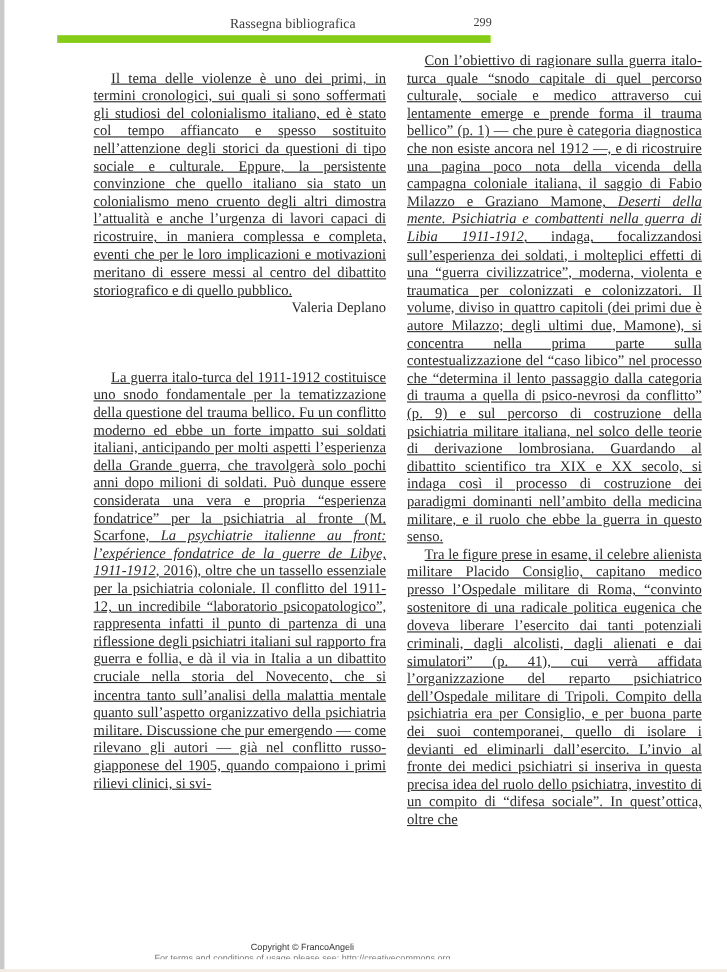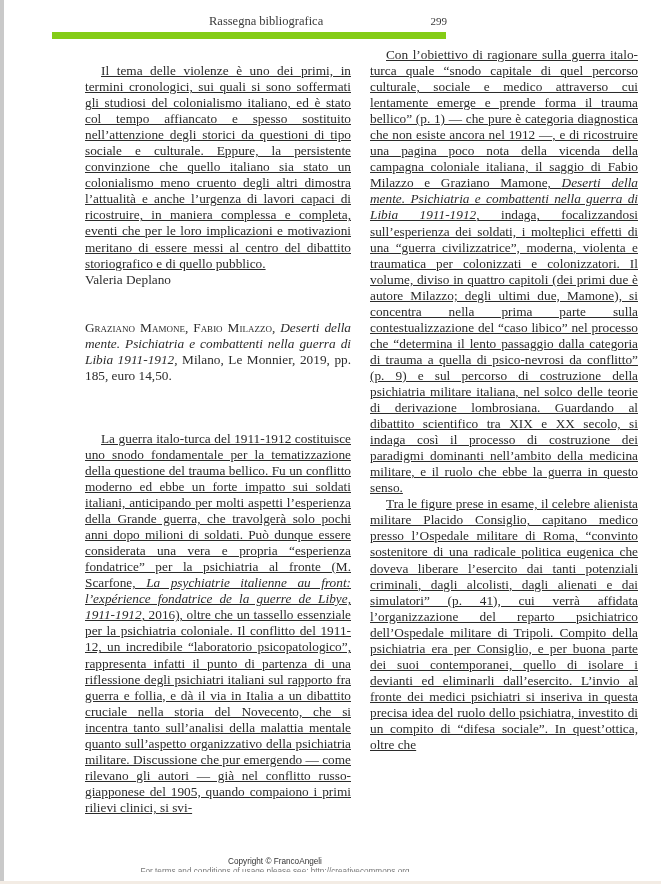--- a/index.html
+++ b/index.html
@@ -32,21 +32,21 @@
   .column {
     position: absolute; top: 63px; width: 266px;
     font-size: 13.3px; line-height: 16.05px;
     text-align: justify; hyphens: none;
   }
   .col-left { left: 85px; }
   .col-right { left: 370px; top: 47px; width: 268px; }
   .col-right .first { margin-top: 0; }
   p { margin: 0; }
   p.indent { text-indent: 16px; text-decoration: underline; }
-  .signature { margin-top: 0; }
+  .signature { text-align: right; margin-top: 0; }
   .review-head { margin-top: 32px; }
   .sc { font-variant: small-caps; }
   .review-body { margin-top: 47px; }
   em { font-style: italic; }
   .footer {
     position: absolute; left: 0; top: 857px; width: 550px;
     text-align: center;
     font-family: "Liberation Sans", "DejaVu Sans", sans-serif;
     font-size: 8.2px; line-height: 9.5px; color: #333;
   }
@@ -59,23 +59,20 @@
 
 <div class="running-head">
   <span class="running-title">Rassegna bibliografica</span>
   <span class="page-number">299</span>
 </div>
 
 <div class="column col-left">
   <p class="indent">Il tema delle violenze è uno dei primi, in termini cronologici, sui quali si sono soffermati gli studiosi del colonialismo italiano, ed è stato col tempo affiancato e spesso sostituito nell’attenzione degli storici da questioni di tipo sociale e culturale. Eppure, la persistente convinzione che quello italiano sia stato un colonialismo meno cruento degli altri dimostra l’attualità e anche l’urgenza di lavori capaci di ricostruire, in maniera complessa e completa, eventi che per le loro implicazioni e motivazioni meritano di essere messi al centro del dibattito storiografico e di quello pubblico.</p>
   <p class="signature">Valeria Deplano</p>
 
-  <p class="review-head">
-    <span class="sc">Graziano Mamone, Fabio Milazzo</span>, <em>Deserti della mente. Psichiatria e combattenti nella guerra di Libia 1911-1912</em><span>, Milano, Le Monnier, 2019, pp. 185, euro 14,50.</span>
-  </p>
 
   <p class="indent review-body"><span>La guerra italo-turca del 1911-1912 costituisce uno snodo fondamentale per la tematizzazione della questione del trauma bellico. Fu un conflitto moderno ed ebbe un forte impatto sui soldati italiani, anticipando per molti aspetti l’esperienza della Grande guerra, che travolgerà solo pochi anni dopo milioni di soldati. Può dunque essere considerata una vera e propria “esperienza fondatrice” per la psichiatria al fronte (M. Scarfone, </span><em>La psychiatrie italienne au front: l’expérience fondatrice de la guerre de Libye, 1911-1912</em><span>, 2016), oltre che un tassello essenziale per la psichiatria coloniale. Il conflitto del 1911-12, un incredibile “laboratorio psicopatologico”, rappresenta infatti il punto di partenza di una riflessione degli psichiatri italiani sul rapporto fra guerra e follia, e dà il via in Italia a un dibattito cruciale nella storia del Novecento, che si incentra tanto sull’analisi della malattia mentale quanto sull’aspetto organizzativo della psichiatria militare. Discussione che pur emergendo — come rilevano gli autori — già nel conflitto russo-giapponese del 1905, quando compaiono i primi rilievi clinici, si svi-</span></p>
 </div>
 
 <div class="column col-right">
   <p class="indent"><span>Con l’obiettivo di ragionare sulla guerra italo-turca quale “snodo capitale di quel percorso culturale, sociale e medico attraverso cui lentamente emerge e prende forma il trauma bellico” (p. 1) — che pure è categoria diagnostica che non esiste ancora nel 1912 —, e di ricostruire una pagina poco nota della vicenda della campagna coloniale italiana, il saggio di Fabio Milazzo e Graziano Mamone, </span><em>Deserti della mente. Psichiatria e combattenti nella guerra di Libia 1911-1912</em><span>, indaga, focalizzandosi sull’esperienza dei soldati, i molteplici effetti di una “guerra civilizzatrice”, moderna, violenta e traumatica per colonizzati e colonizzatori. Il volume, diviso in quattro capitoli (dei primi due è autore Milazzo; degli ultimi due, Mamone), si concentra nella prima parte sulla contestualizzazione del “caso libico” nel processo che “determina il lento passaggio dalla categoria di trauma a quella di psico-nevrosi da conflitto” (p. 9) e sul percorso di costruzione della psichiatria militare italiana, nel solco delle teorie di derivazione lombrosiana. Guardando al dibattito scientifico tra XIX e XX secolo, si indaga così il processo di costruzione dei paradigmi dominanti nell’ambito della medicina militare, e il ruolo che ebbe la guerra in questo senso.</span></p>
   <p class="indent">Tra le figure prese in esame, il celebre alienista militare Placido Consiglio, capitano medico presso l’Ospedale militare di Roma, “convinto sostenitore di una radicale politica eugenica che doveva liberare l’esercito dai tanti potenziali criminali, dagli alcolisti, dagli alienati e dai simulatori” (p. 41), cui verrà affidata l’organizzazione del reparto psichiatrico dell’Ospedale militare di Tripoli. Compito della psichiatria era per Consiglio, e per buona parte dei suoi contemporanei, quello di isolare i devianti ed eliminarli dall’esercito. L’invio al fronte dei medici psichiatri si inseriva in questa precisa idea del ruolo dello psichiatra, investito di un compito di “difesa sociale”. In quest’ottica, oltre che</p>
 </div>
 
 <div class="footer">

